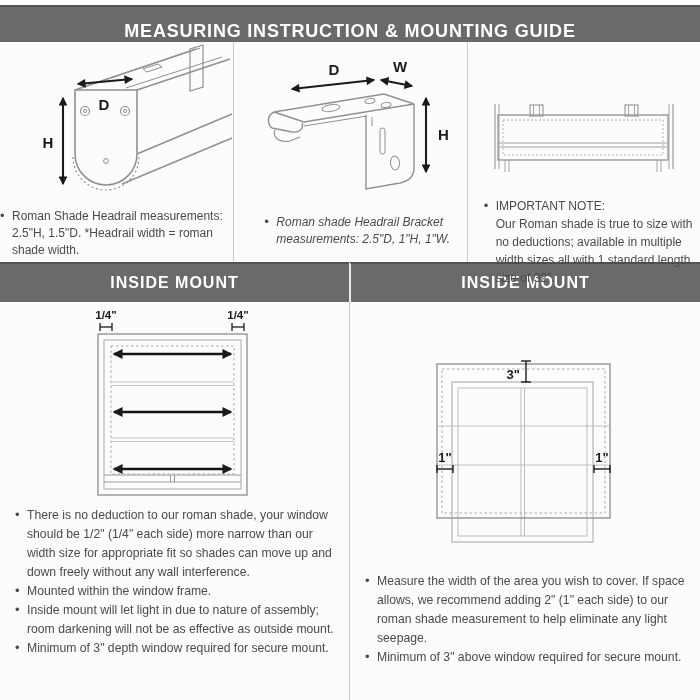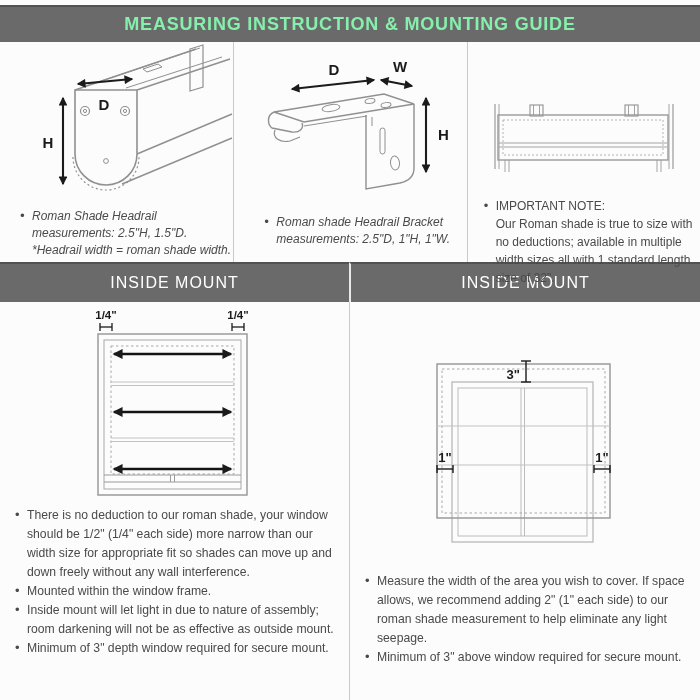--- a/index.html
+++ b/index.html
@@ -2,42 +2,42 @@
 <html><head>
 <meta charset="utf-8">
 <style>
   * { margin:0; padding:0; box-sizing:border-box; }
   html,body { width:700px; height:700px; }
   body { font-family:"Liberation Sans", sans-serif; background:#fcfcfc; color:#4a4a4a; }
   .page { position:relative; width:700px; height:700px; background:#fcfcfc; overflow:hidden; }
 
   .main-header {
     margin-top:5px; height:37px; background:#6a6a6a; border-top:2px solid #525252;
-    color:#86efac; display:flex; align-items:center; justify-content:center;
+    color:#ffffff; display:flex; align-items:flex-end; justify-content:center;
     font-size:18px; font-weight:bold; letter-spacing:0.8px;
   }
 
   .top-section { display:flex; height:220px; }
   .panel { width:233.33px; display:flex; flex-direction:column; }
   .panel + .panel { border-left:1px solid #c9c9c9; }
   .panel svg { display:block; flex:0 0 auto; }
 
   .caption { font-size:12px; line-height:1.42; color:#4a4a4a; }
   .caption .b-item { position:relative; padding-left:12px; }
   .caption .b-item::before { content:"\2022"; position:absolute; left:0; top:-1px; font-size:13px; }
-  .cap1 { margin-top:6px; padding-left:20px; width:232px;font-style:italic; }
+  .cap1 { margin-top:6px; width:232px; }
   .cap2 { margin-top:12px; padding-left:30px; width:225px;font-style:italic; }
   .cap3 { margin-top:2px; padding-left:16px; width:233px; line-height:1.5; }
   .note-title { display:block; }
 
   .mount-headers { display:flex; height:40px; }
   .mh-cell {
     flex:1; background:#6a6a6a; border-top:2px solid #525252; color:#fff;
     display:flex; align-items:center; justify-content:center;
-    font-size:16px; font-weight:normal; letter-spacing:1px;
+    font-size:16px; font-weight:bold; letter-spacing:1px;
   }
   .mh-cell + .mh-cell { border-left:2px solid #e9e9e9; }
 
   .mount-section { display:flex; height:398px; }
   .mount-col { width:350px; }
   .mount-col.left { border-right:1px solid #c9c9c9; }
   .mount-col svg { display:block; }
 
   ul.bullets { list-style:none; font-size:12.2px; line-height:1.56; color:#4a4a4a; }
   ul.bullets li { position:relative; padding-left:12px; }

